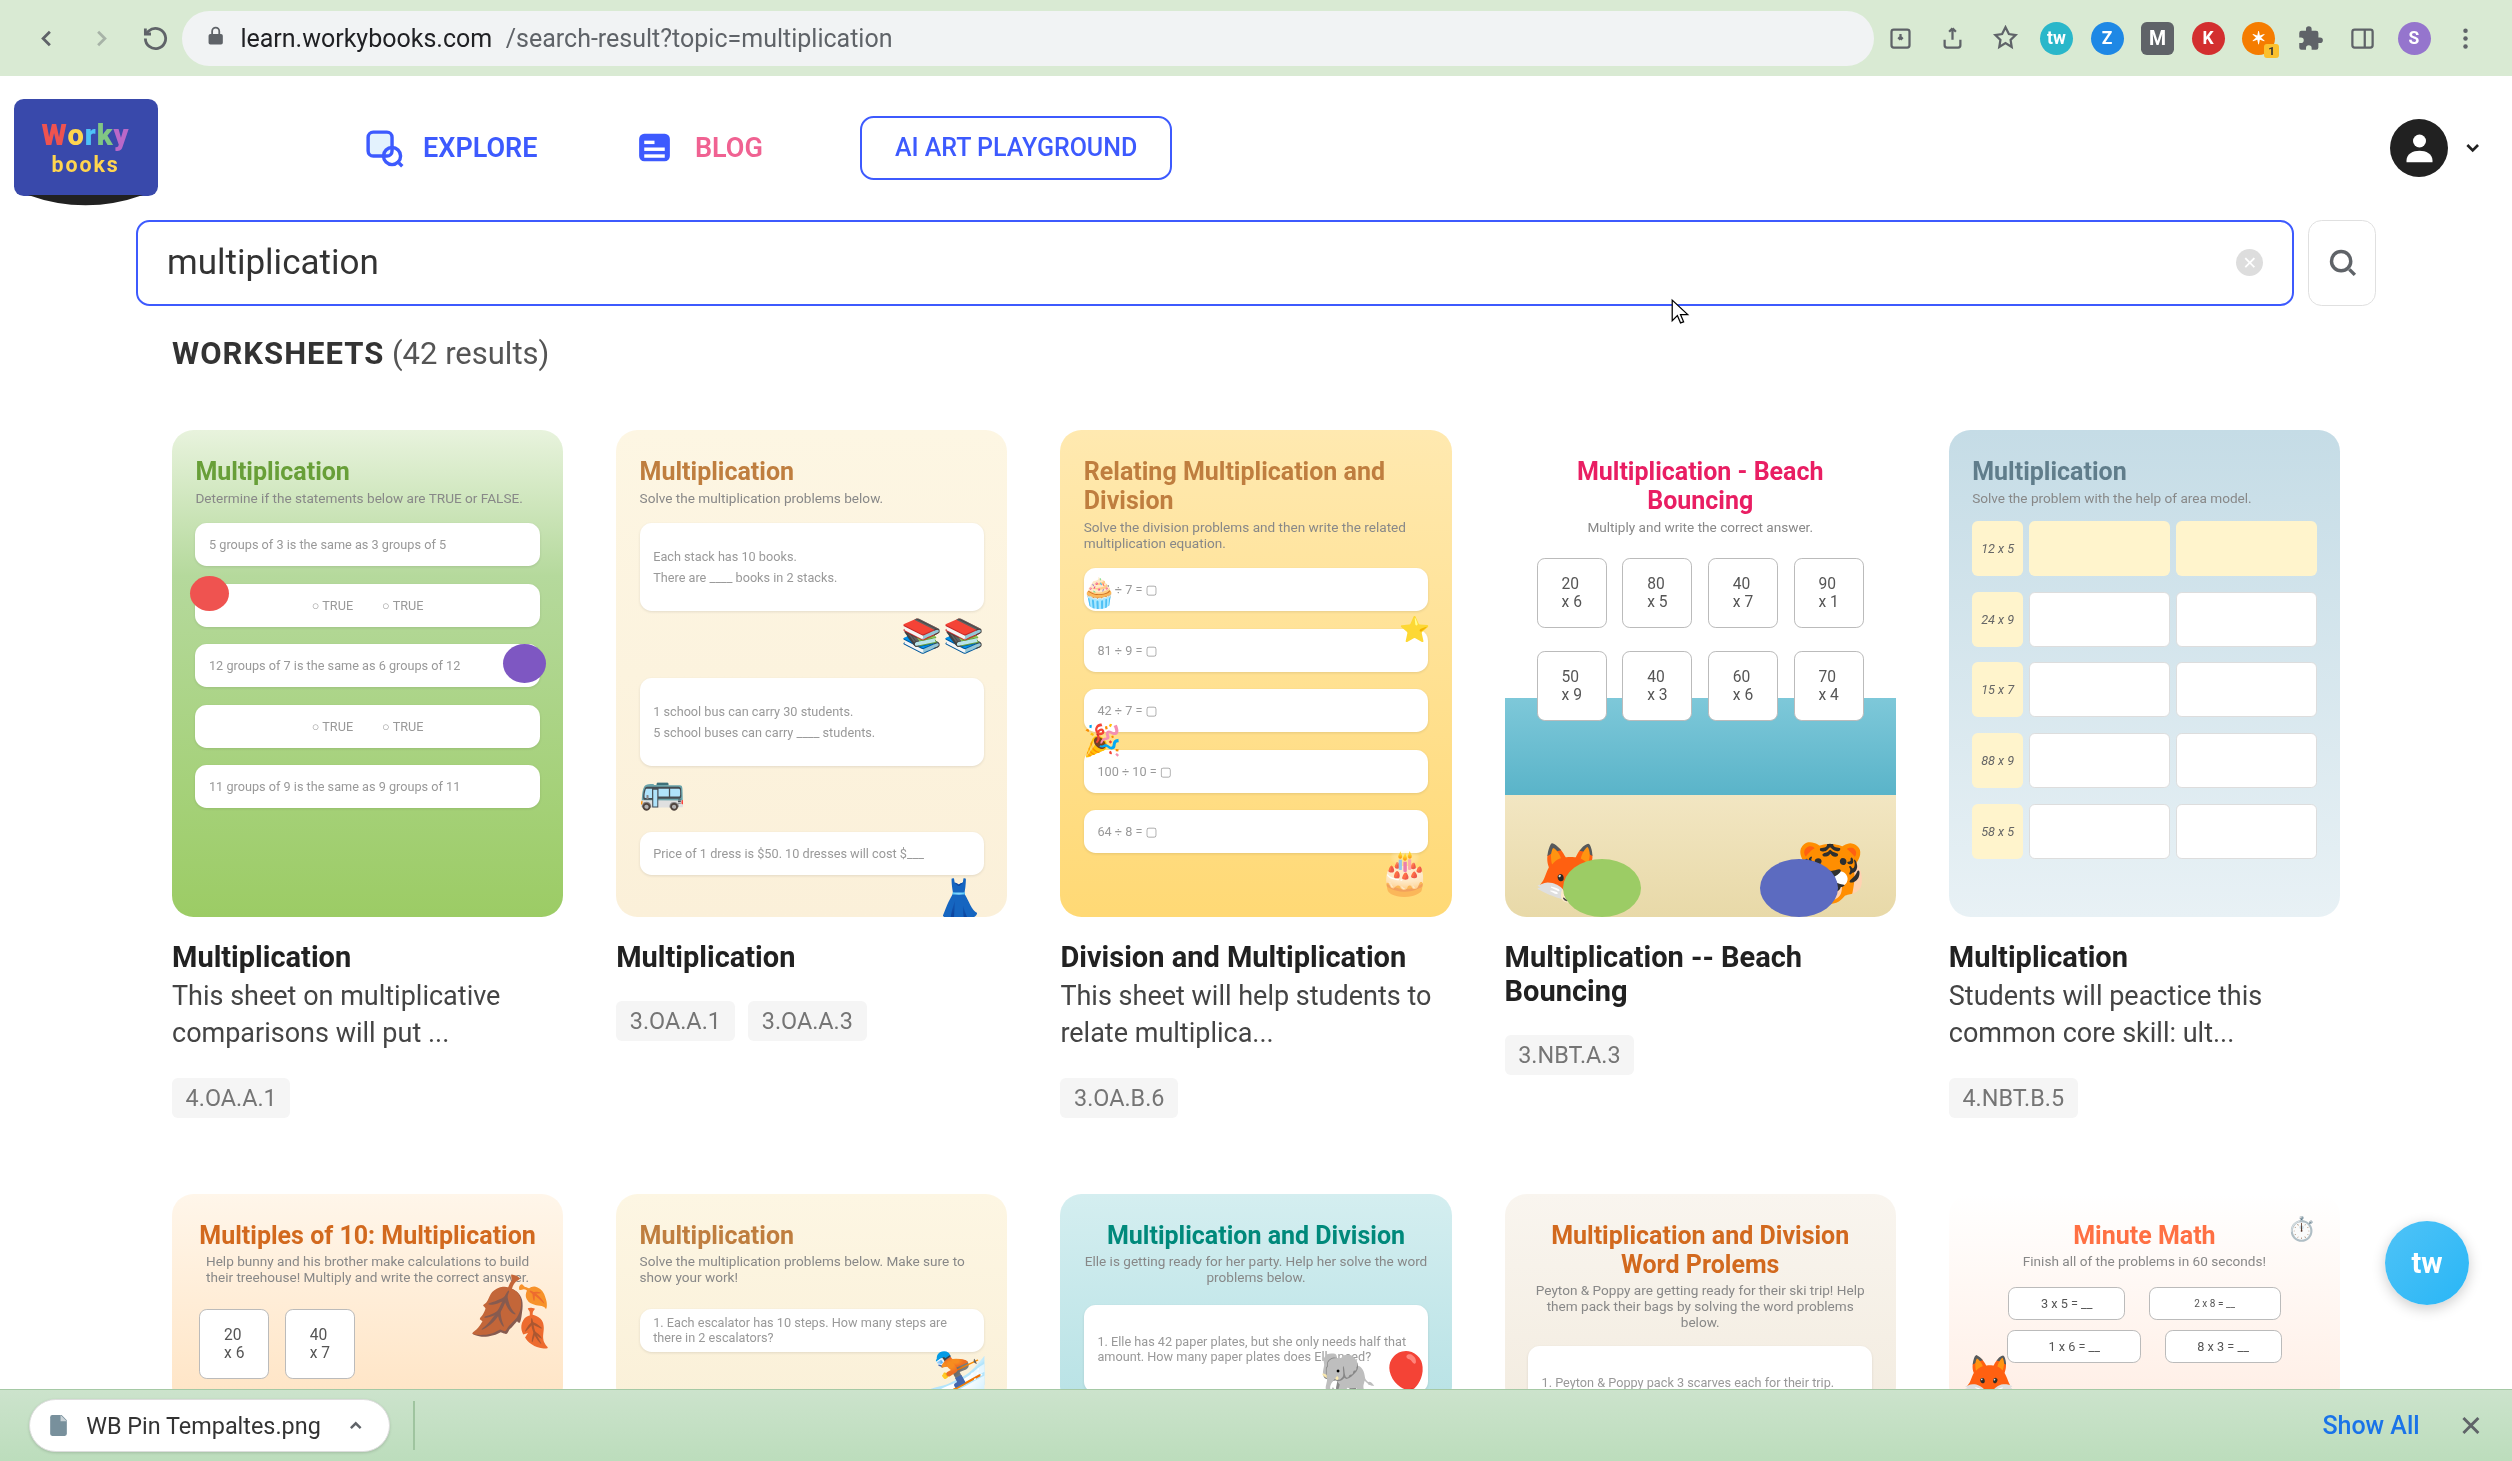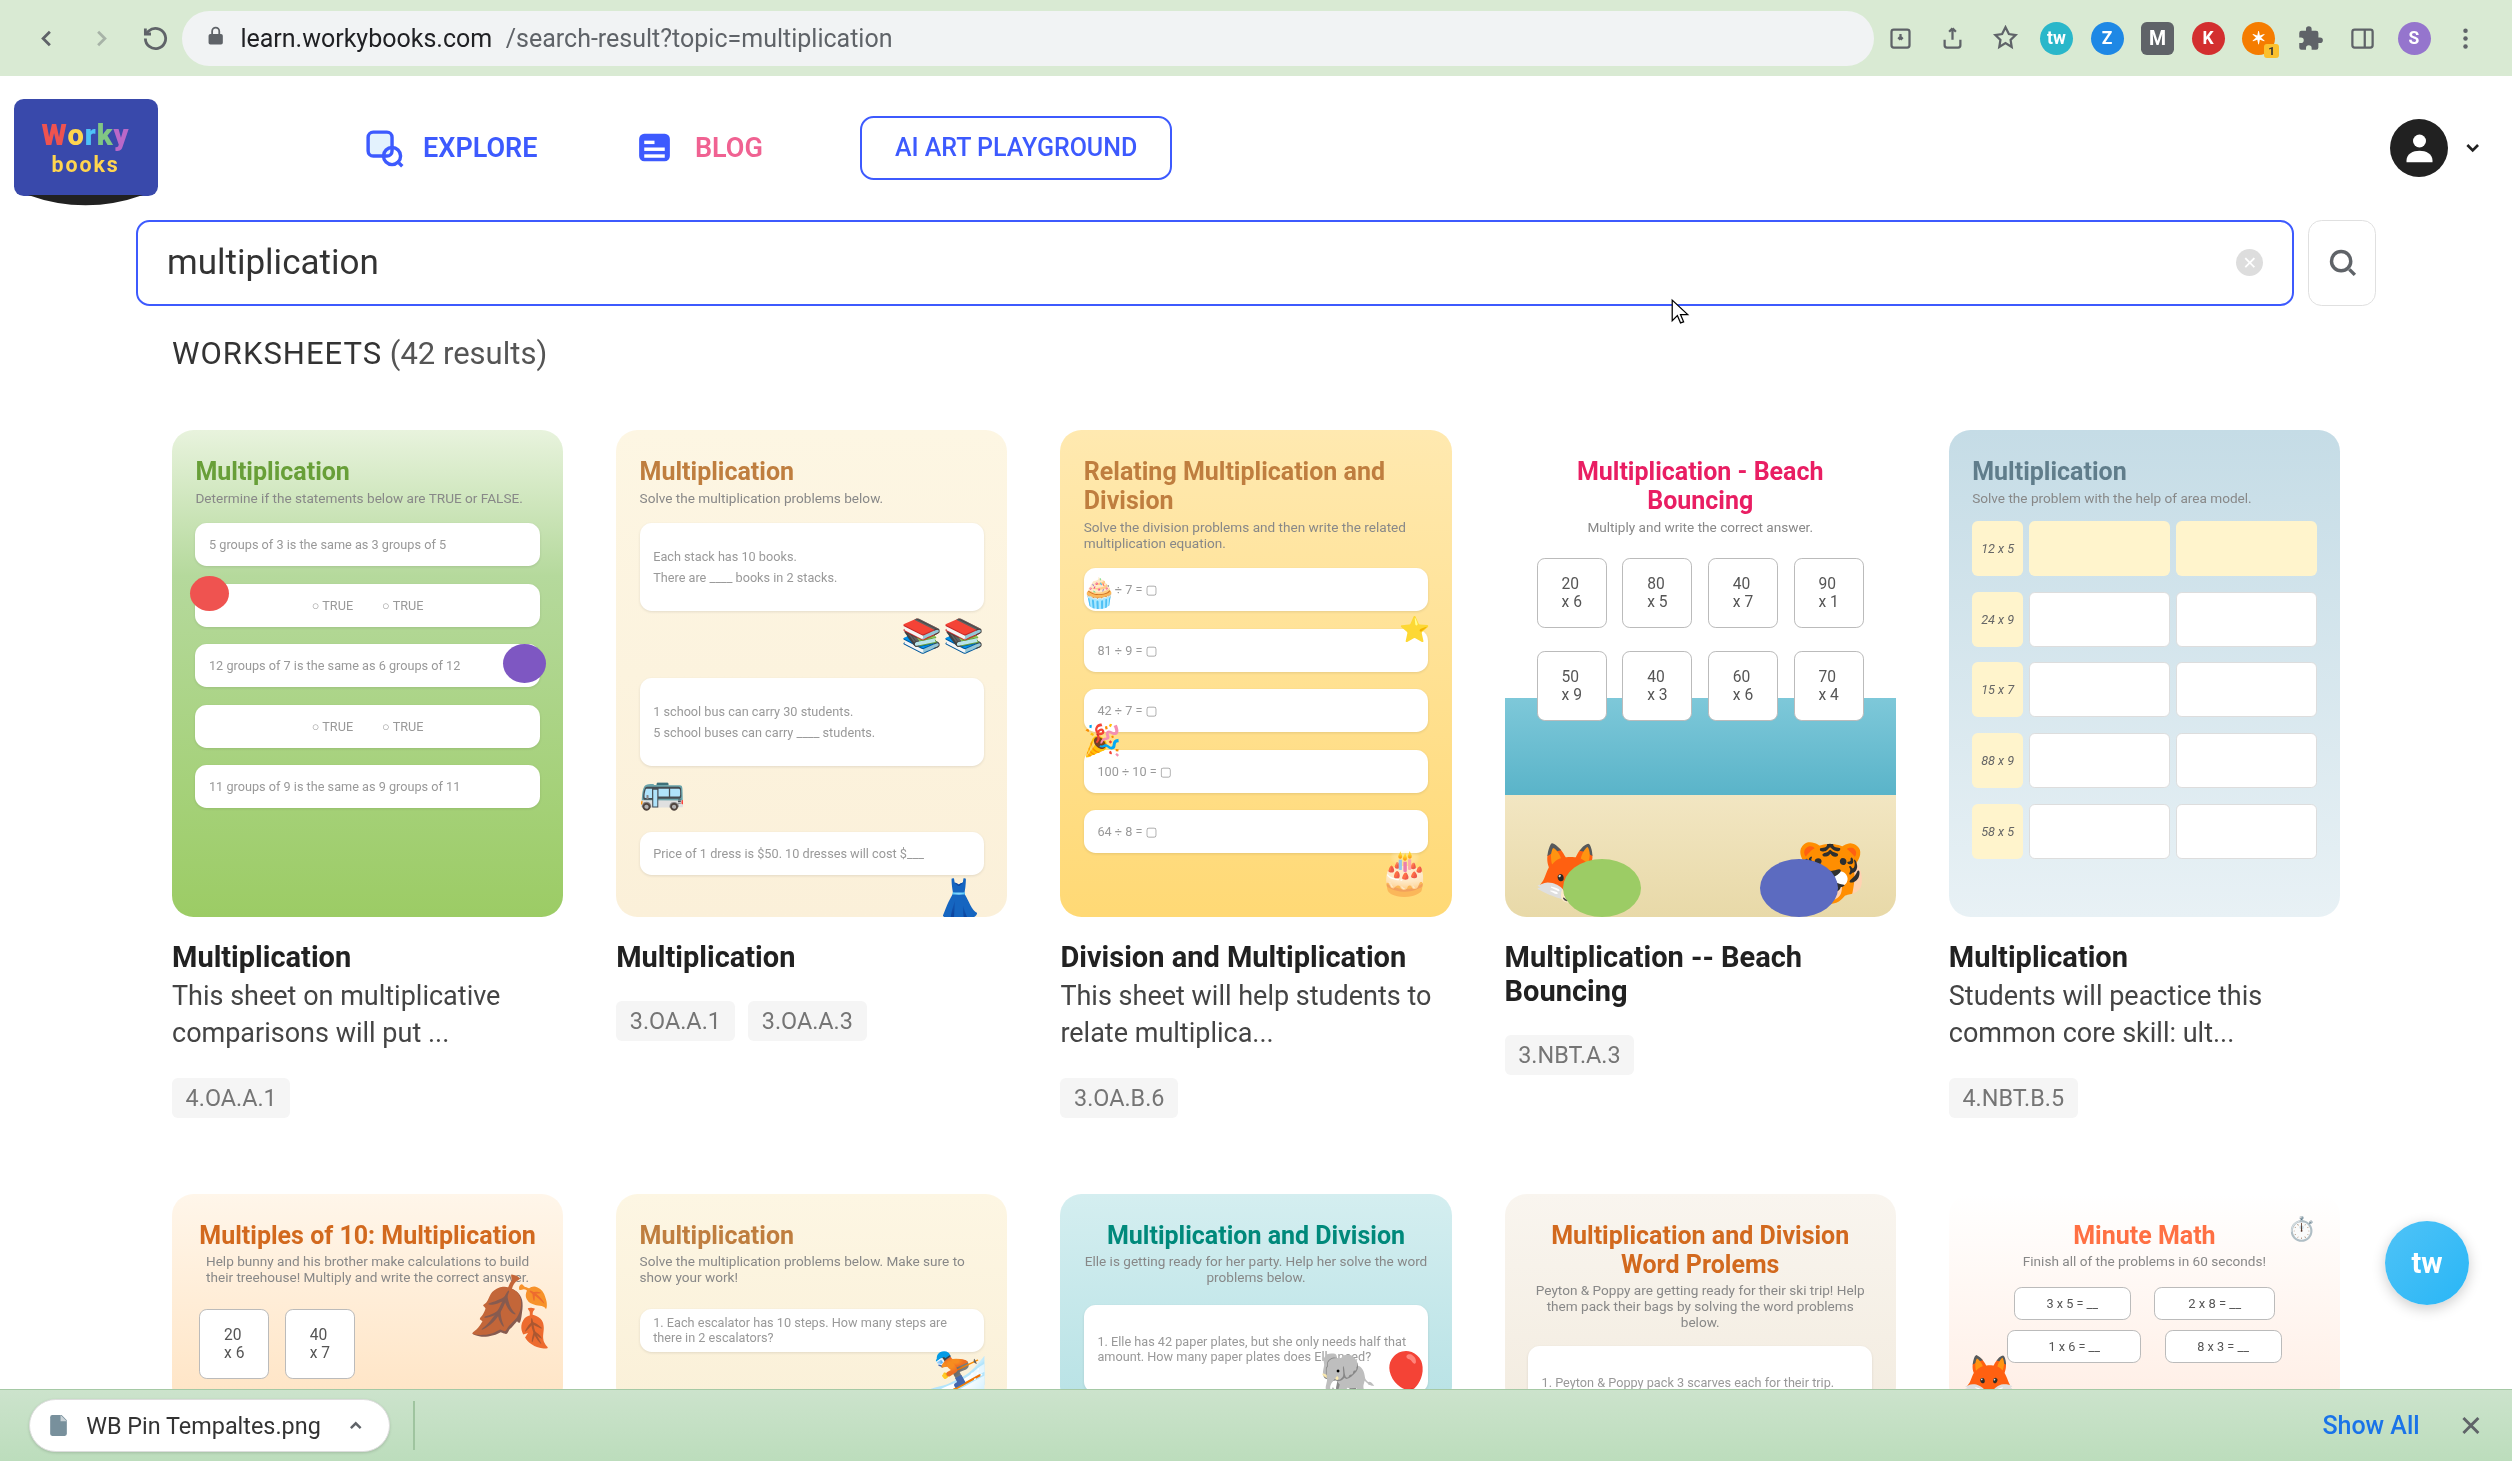--- a/index.html
+++ b/index.html
@@ -44,21 +44,21 @@
 
 .search-row { padding: 0 136px; display: flex; gap: 13.6px; }
 .search-box { flex: 1; border: 2.9px solid #3d5afe; border-radius: 13.6px; height: 86px; display: flex; align-items: center; padding: 0 29px; font-size: 35px; color: #5f6368; }
 .search-input { flex: 1; border: none; outline: none; font-size: 35px; color: #333; background: transparent; }
 .clear-btn { width: 27px; height: 27px; border-radius: 50%; background: #ddd; color:#fff; display:flex; align-items:center; justify-content:center; font-size:17.5px; cursor:pointer; }
 .search-submit { width: 68px; height: 86px; border: 1.9px solid #e0e0e0; border-radius: 13.6px; display: flex; align-items: center; justify-content: center; cursor: pointer; }
 .search-submit svg { width: 33px; height: 33px; stroke: #5f6368; }
 
 
 .results-heading { padding: 29px 172px 29px; font-size: 31px; color:#333; }
-.results-heading strong { font-weight: 400; letter-spacing: 1px; }
+.results-heading strong { font-weight: 700; letter-spacing: 1px; }
 .results-count { font-weight: 400; color:#555; }
 
 
 .grid { display: grid; grid-template-columns: repeat(5, 1fr); gap: 53px; padding: 29px 172px 0; }
 .card { display: flex; flex-direction: column; }
 .thumb { width: 100%; height: 487px; border-radius: 21.4px; overflow: hidden; position: relative; cursor: pointer; }
 .thumb-inner { position:absolute; inset:0; padding: 27px 23.4px; }
 .thumb-title { font-size: 25px; font-weight: 700; color: #8b4513; }
 .thumb-sub { font-size: 13.6px; color: #888; margin-top:3.9px; }
 
@@ -474,21 +474,21 @@
         </div>
       </div>
     </div>
     <div class="card">
       <div class="thumb th-minute">
         <div class="thumb-inner">
           <div class="thumb-title">Minute Math</div>
           <div class="thumb-sub" style="text-align:center">Finish all of the problems in 60 seconds!</div>
           <div class="ws-boxes" style="gap:23.4px;margin-top:17.5px">
             <div class="ws-box" style="width:117px;height:33px;flex-direction:row;font-size:12.7px">3 x 5 = __</div>
-            <div class="ws-box" style="width:121px;height:33px;flex-direction:row;font-size:13px">2 x 8 = __</div>
+            <div class="ws-box" style="width:132px;height:33px;flex-direction:row;font-size:10px">2 x 8 = __</div>
           </div>
           <div class="ws-boxes" style="gap:23.4px;margin-top:9.7px">
             <div class="ws-box" style="width:134px;height:33px;flex-direction:row;font-size:12.7px">1 x 6 = __</div>
             <div class="ws-box" style="width:117px;height:33px;flex-direction:row;font-size:12.7px">8 x 3 = __</div>
           </div>
           <div style="position:absolute;left:13.6px;bottom:5.8px;font-size:43px">🦊</div>
           <div style="position:absolute;right:23.4px;top:21.4px;font-size:23.4px">⏱️</div>
         </div>
       </div>
     </div>

